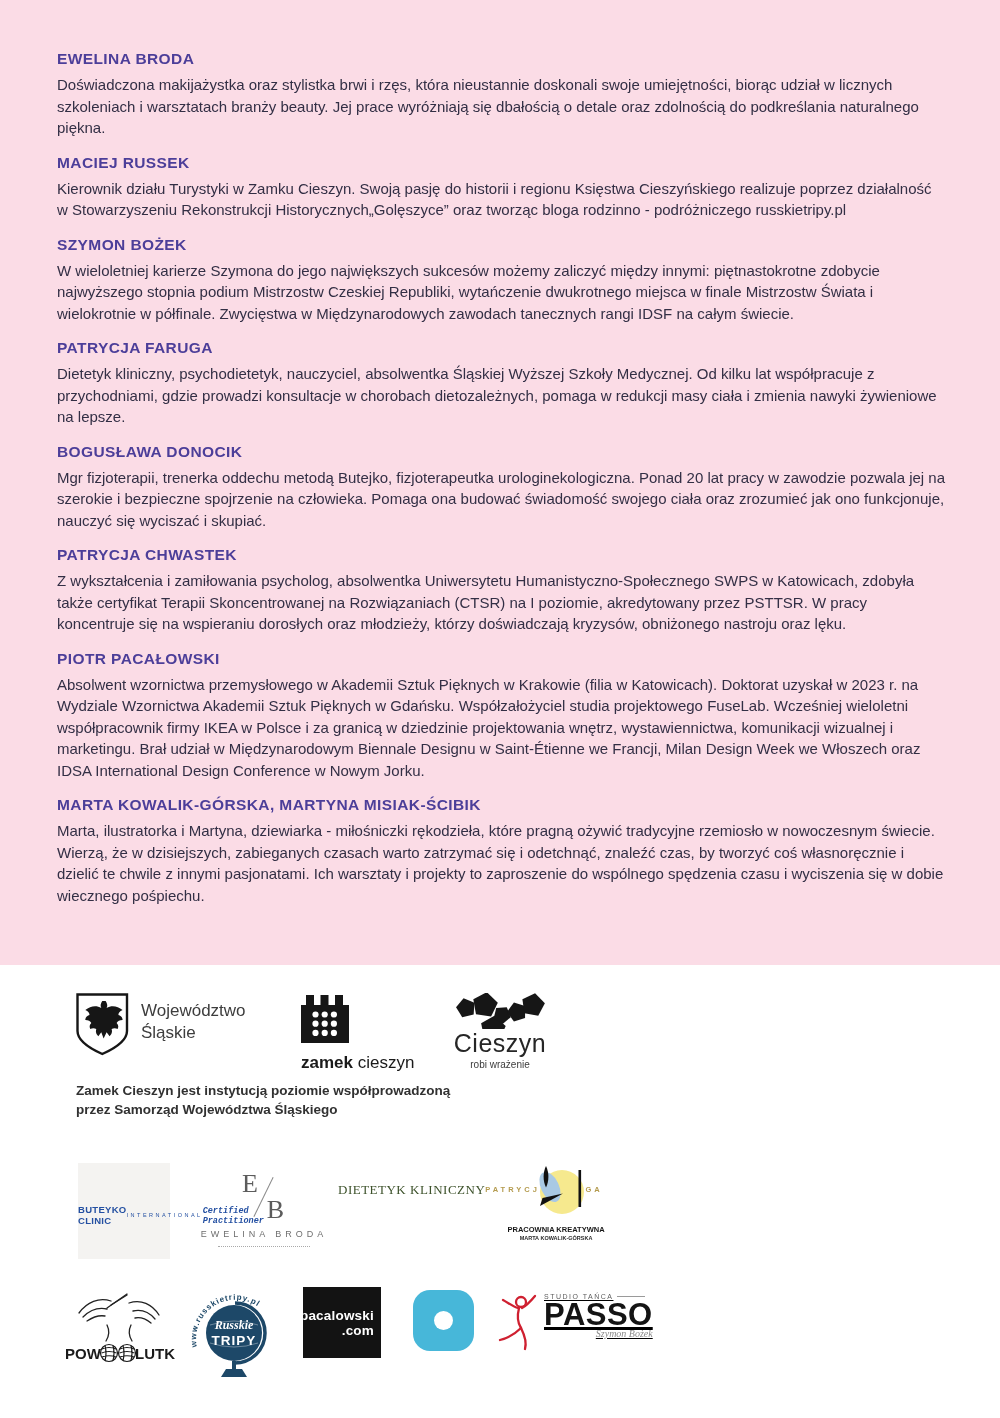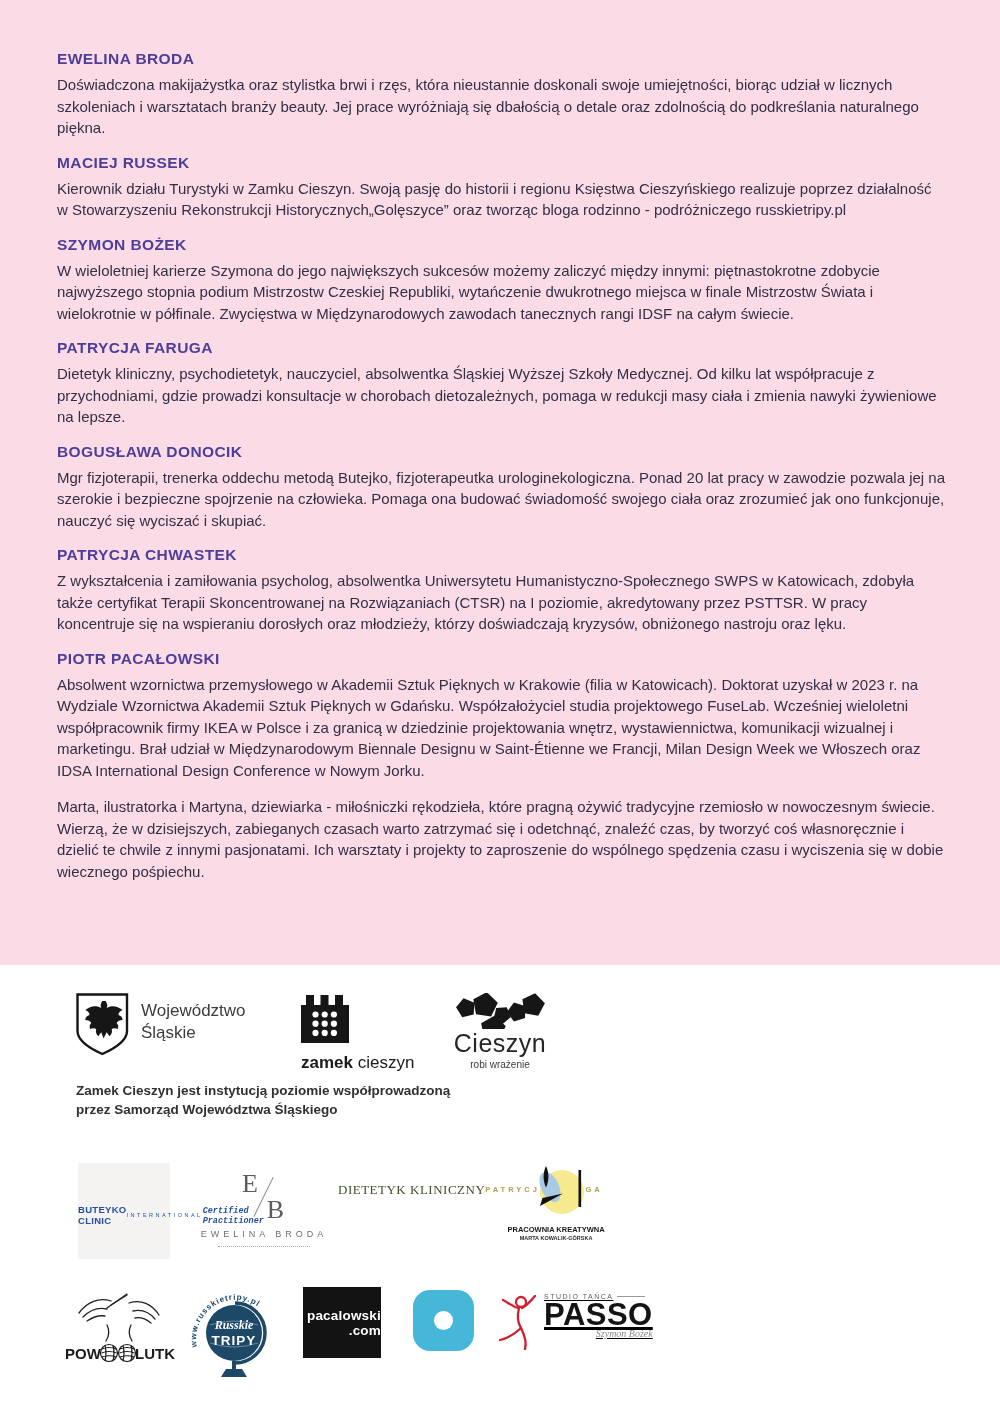--- a/index.html
+++ b/index.html
@@ -48,21 +48,21 @@
                   letter-spacing:0.5px; margin-top:3px; white-space:nowrap; }
   .dietetyk .t2 { font-size:7.5px; letter-spacing:3px; color:#b49b4e; font-weight:bold; margin-top:3px; white-space:nowrap; }
 
   .pracownia { width:96px; display:flex; flex-direction:column; align-items:center; }
   .pracownia .t1 { font-size:7.5px; font-weight:bold; color:#161616; margin-top:4px; white-space:nowrap; }
   .pracownia .t2 { font-size:5.5px; font-weight:bold; color:#2b2b2b; margin-top:1px; white-space:nowrap; }
 
   
   .powolutku { width:112px; display:flex; flex-direction:column; align-items:center; }
   .pacalowski { width:78px; height:71px; background:#131313; color:#fff; display:flex; flex-direction:column;
-                align-items:flex-end; justify-content:center; }
+                align-items:flex-end; justify-content:center; padding-right:7px; }
   .pacalowski .l1, .pacalowski .l2 { font-size:13.5px; font-weight:bold; line-height:15px; letter-spacing:0.2px; }
   .squircle { width:61px; height:61px; background:#47b7d9; border-radius:17px; position:relative; }
   .squircle .hole { position:absolute; left:50%; top:50%; width:19px; height:19px; margin:-9.5px 0 0 -9.5px;
                     background:#fff; border-radius:50%; }
   .passo { display:flex; align-items:flex-start;text-decoration:underline; }
   .passo-txt { margin-left:4px; }
   .passo-top { display:flex; align-items:center; }
   .passo-top .studio { font-size:7px; color:#5e5e5e; letter-spacing:1.5px; white-space:nowrap; }
   .passo-top .rule { width:28px; height:1px; background:#9a9a9a; margin-left:4px; }
   .passo-name { font-size:31px; font-weight:bold; color:#141414; letter-spacing:0.5px; line-height:30px; }
@@ -105,20 +105,21 @@
         <h3>PATRYCJA CHWASTEK</h3>
         <p>Z wykształcenia i zamiłowania psycholog, absolwentka Uniwersytetu Humanistyczno-Społecznego SWPS w Katowicach, zdobyła także certyfikat Terapii Skoncentrowanej na Rozwiązaniach (CTSR) na I poziomie, akredytowany przez PSTTSR. W pracy koncentruje się na wspieraniu dorosłych oraz młodzieży, którzy doświadczają kryzysów, obniżonego nastroju oraz lęku.</p>
       </section>
 
       <section class="bio">
         <h3>PIOTR PACAŁOWSKI</h3>
         <p>Absolwent wzornictwa przemysłowego w Akademii Sztuk Pięknych w Krakowie (filia w Katowicach). Doktorat uzyskał w 2023 r. na Wydziale Wzornictwa Akademii Sztuk Pięknych w Gdańsku. Współzałożyciel studia projektowego FuseLab. Wcześniej wieloletni współpracownik firmy IKEA w Polsce i za granicą w dziedzinie projektowania wnętrz, wystawiennictwa, komunikacji wizualnej i marketingu. Brał udział w Międzynarodowym Biennale Designu w Saint-Étienne we Francji, Milan Design Week we Włoszech oraz IDSA International Design Conference w Nowym Jorku.</p>
       </section>
 
       <section class="bio">
+        <h3>MARTA KOWALIK-GÓRSKA, MARTYNA MISIAK-ŚCIBIK</h3>
         <p>Marta, ilustratorka i Martyna, dziewiarka - miłośniczki rękodzieła, które pragną ożywić tradycyjne rzemiosło w nowoczesnym świecie. Wierzą, że w dzisiejszych, zabieganych czasach warto zatrzymać się i odetchnąć, znaleźć czas, by tworzyć coś własnoręcznie i dzielić te chwile z innymi pasjonatami. Ich warsztaty i projekty to zaproszenie do wspólnego spędzenia czasu i wyciszenia się w dobie wiecznego pośpiechu.</p>
       </section>
 
   </div>
 
   <div class="white-section">
 
     <div class="abs" style="left:68px; top:28px;">
       <svg width="53" height="63" viewBox="0 0 53 63">
         <path d="M1.5 1.5 H51 V38 Q51 50 26.3 61 Q1.5 50 1.5 38 Z" fill="#ffffff" stroke="#161616" stroke-width="2.4"></path>

